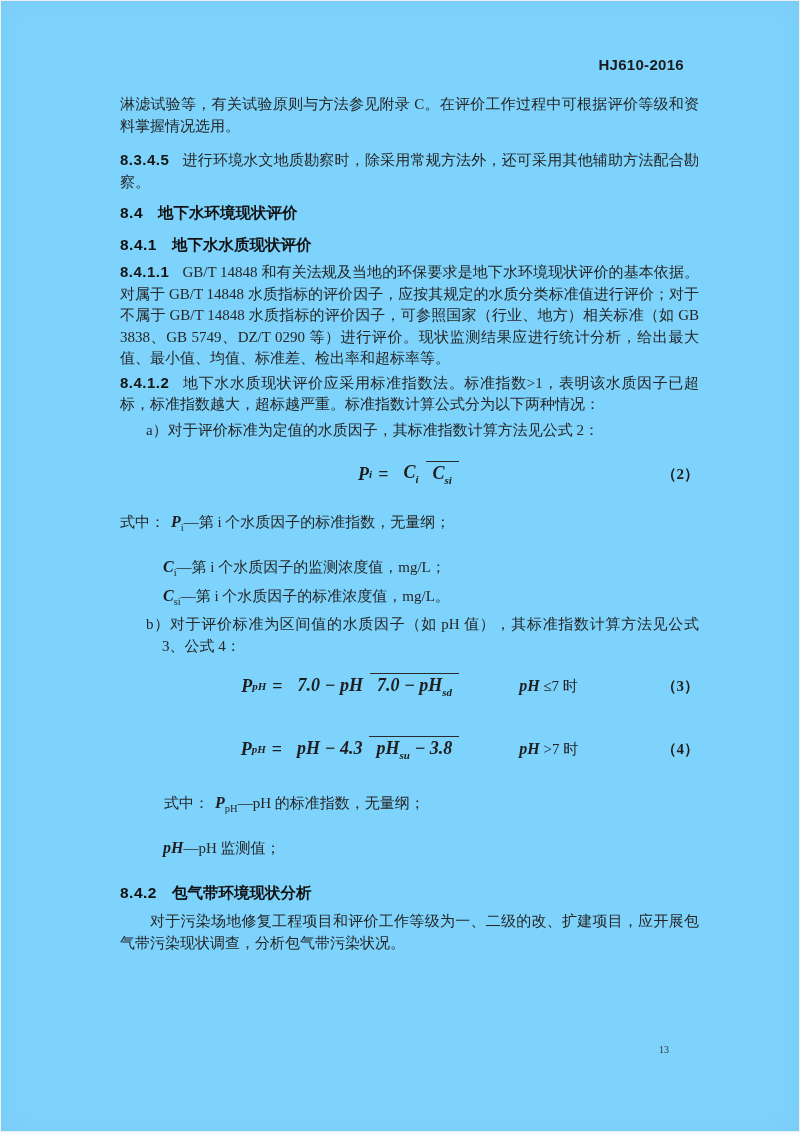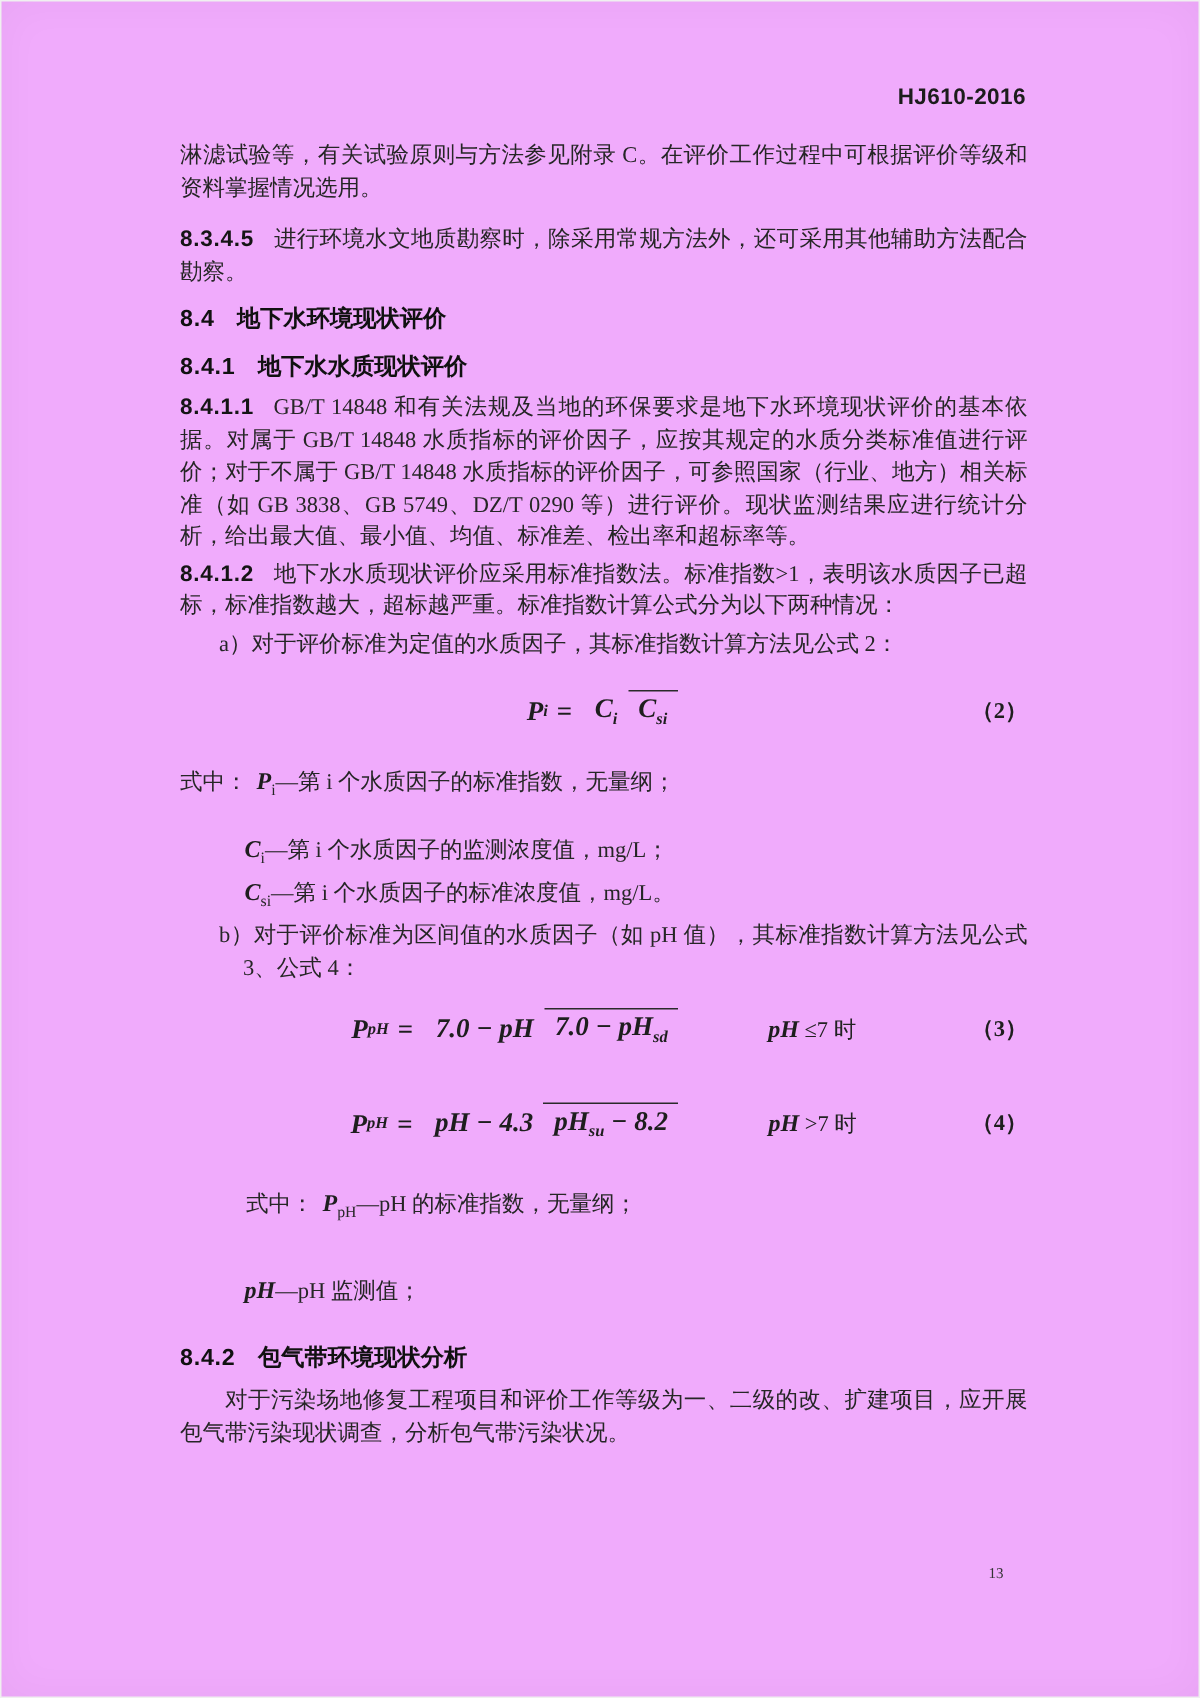--- a/index.html
+++ b/index.html
@@ -1,39 +1,39 @@
 <!DOCTYPE html>
 <html><head>
 <meta charset="utf-8">
 <style>
   html, body { margin: 0; padding: 0; background: #ffffff; }
   .page {
     position: relative;
     width: 800px;
     height: 1132px;
-    background: #f0abfc;
+    background: #7dd3fc;
     box-shadow: inset 0 0 0 1px #f0f0f0, inset 0 0 30px rgba(0,0,0,0.04);
     overflow: hidden;
     color: #262626;
     font-family: "Liberation Serif", serif;
   }
   .doc-header {
     position: absolute;
     top: 56px;
     right: 116px;
     font-family: "Liberation Sans", sans-serif;
     font-weight: bold;
     font-size: 15px;
     color: #1c1c1c;
     letter-spacing: 0.3px;
   }
   .content {
     position: absolute;
     left: 120px;
-    right: 115px;
+    right: 101px;
     top: 0;
   }
   .body-text {
     margin: 0;
     font-size: 15px;
     line-height: 21.5px;
     text-align: justify;
     color: #262626;
   }
   .p-cont      { margin-top: 94px; }
@@ -127,21 +127,21 @@
     white-space: nowrap;
   }
   .where-row .var { font-size: 16px; }
   .where-row sub { font-size: 10.5px; }
   .where-label { margin-right: 6px; }
   .indent { padding-left: 43px; }
   .w2-0 { margin-top: 10px; }
   .w2-1 { margin-top: 17px; }
   .w2-2 { margin-top: 1px; }
   .w34-0 { margin-top: 16px; margin-left: 44px; }
-  .w34-1 { margin-top: 30px; }
+  .w34-1 { margin-top: 17px; }
   .w34-2 { margin-top: 11px; }
   .w34-3 { margin-top: 20px; }
   .p-842 { margin-top: 8px; text-indent: 2em; }
   .page-num {
     position: absolute;
     left: 659px;
     top: 1044px;
     font-size: 10px;
     color: #333;
     font-family: "Liberation Serif", serif;
@@ -205,21 +205,21 @@
       <span class="eq-no">（3）</span>
     </div>
 
     <div class="formula-row f4">
       <span class="equation">
           <span class="var">P</span>
           <sub>pH</sub>
           <span class="eq-sign">=</span>
           <span class="frac">
             <span class="fnum">pH − 4.3</span>
-            <span class="fden"><span>pH</span><sub>su</sub><span> − 8.2</span></span>
+            <span class="fden"><span>pH</span><sub>su</sub><span> − 3.8</span></span>
           </span>
         </span>
       <span class="cond"><span class="var">pH</span><span> &gt;7 时</span></span>
       <span class="eq-no">（4）</span>
     </div>
 
     <p class="where-row w34-0"><span class="where-label">式中：</span><span class="var">P</span><sub>pH</sub><span>—pH 的标准指数，无量纲；</span></p>
 
     <p class="where-row indent w34-1"><span class="var">pH</span><sub></sub><span>—pH 监测值；</span></p>
 

